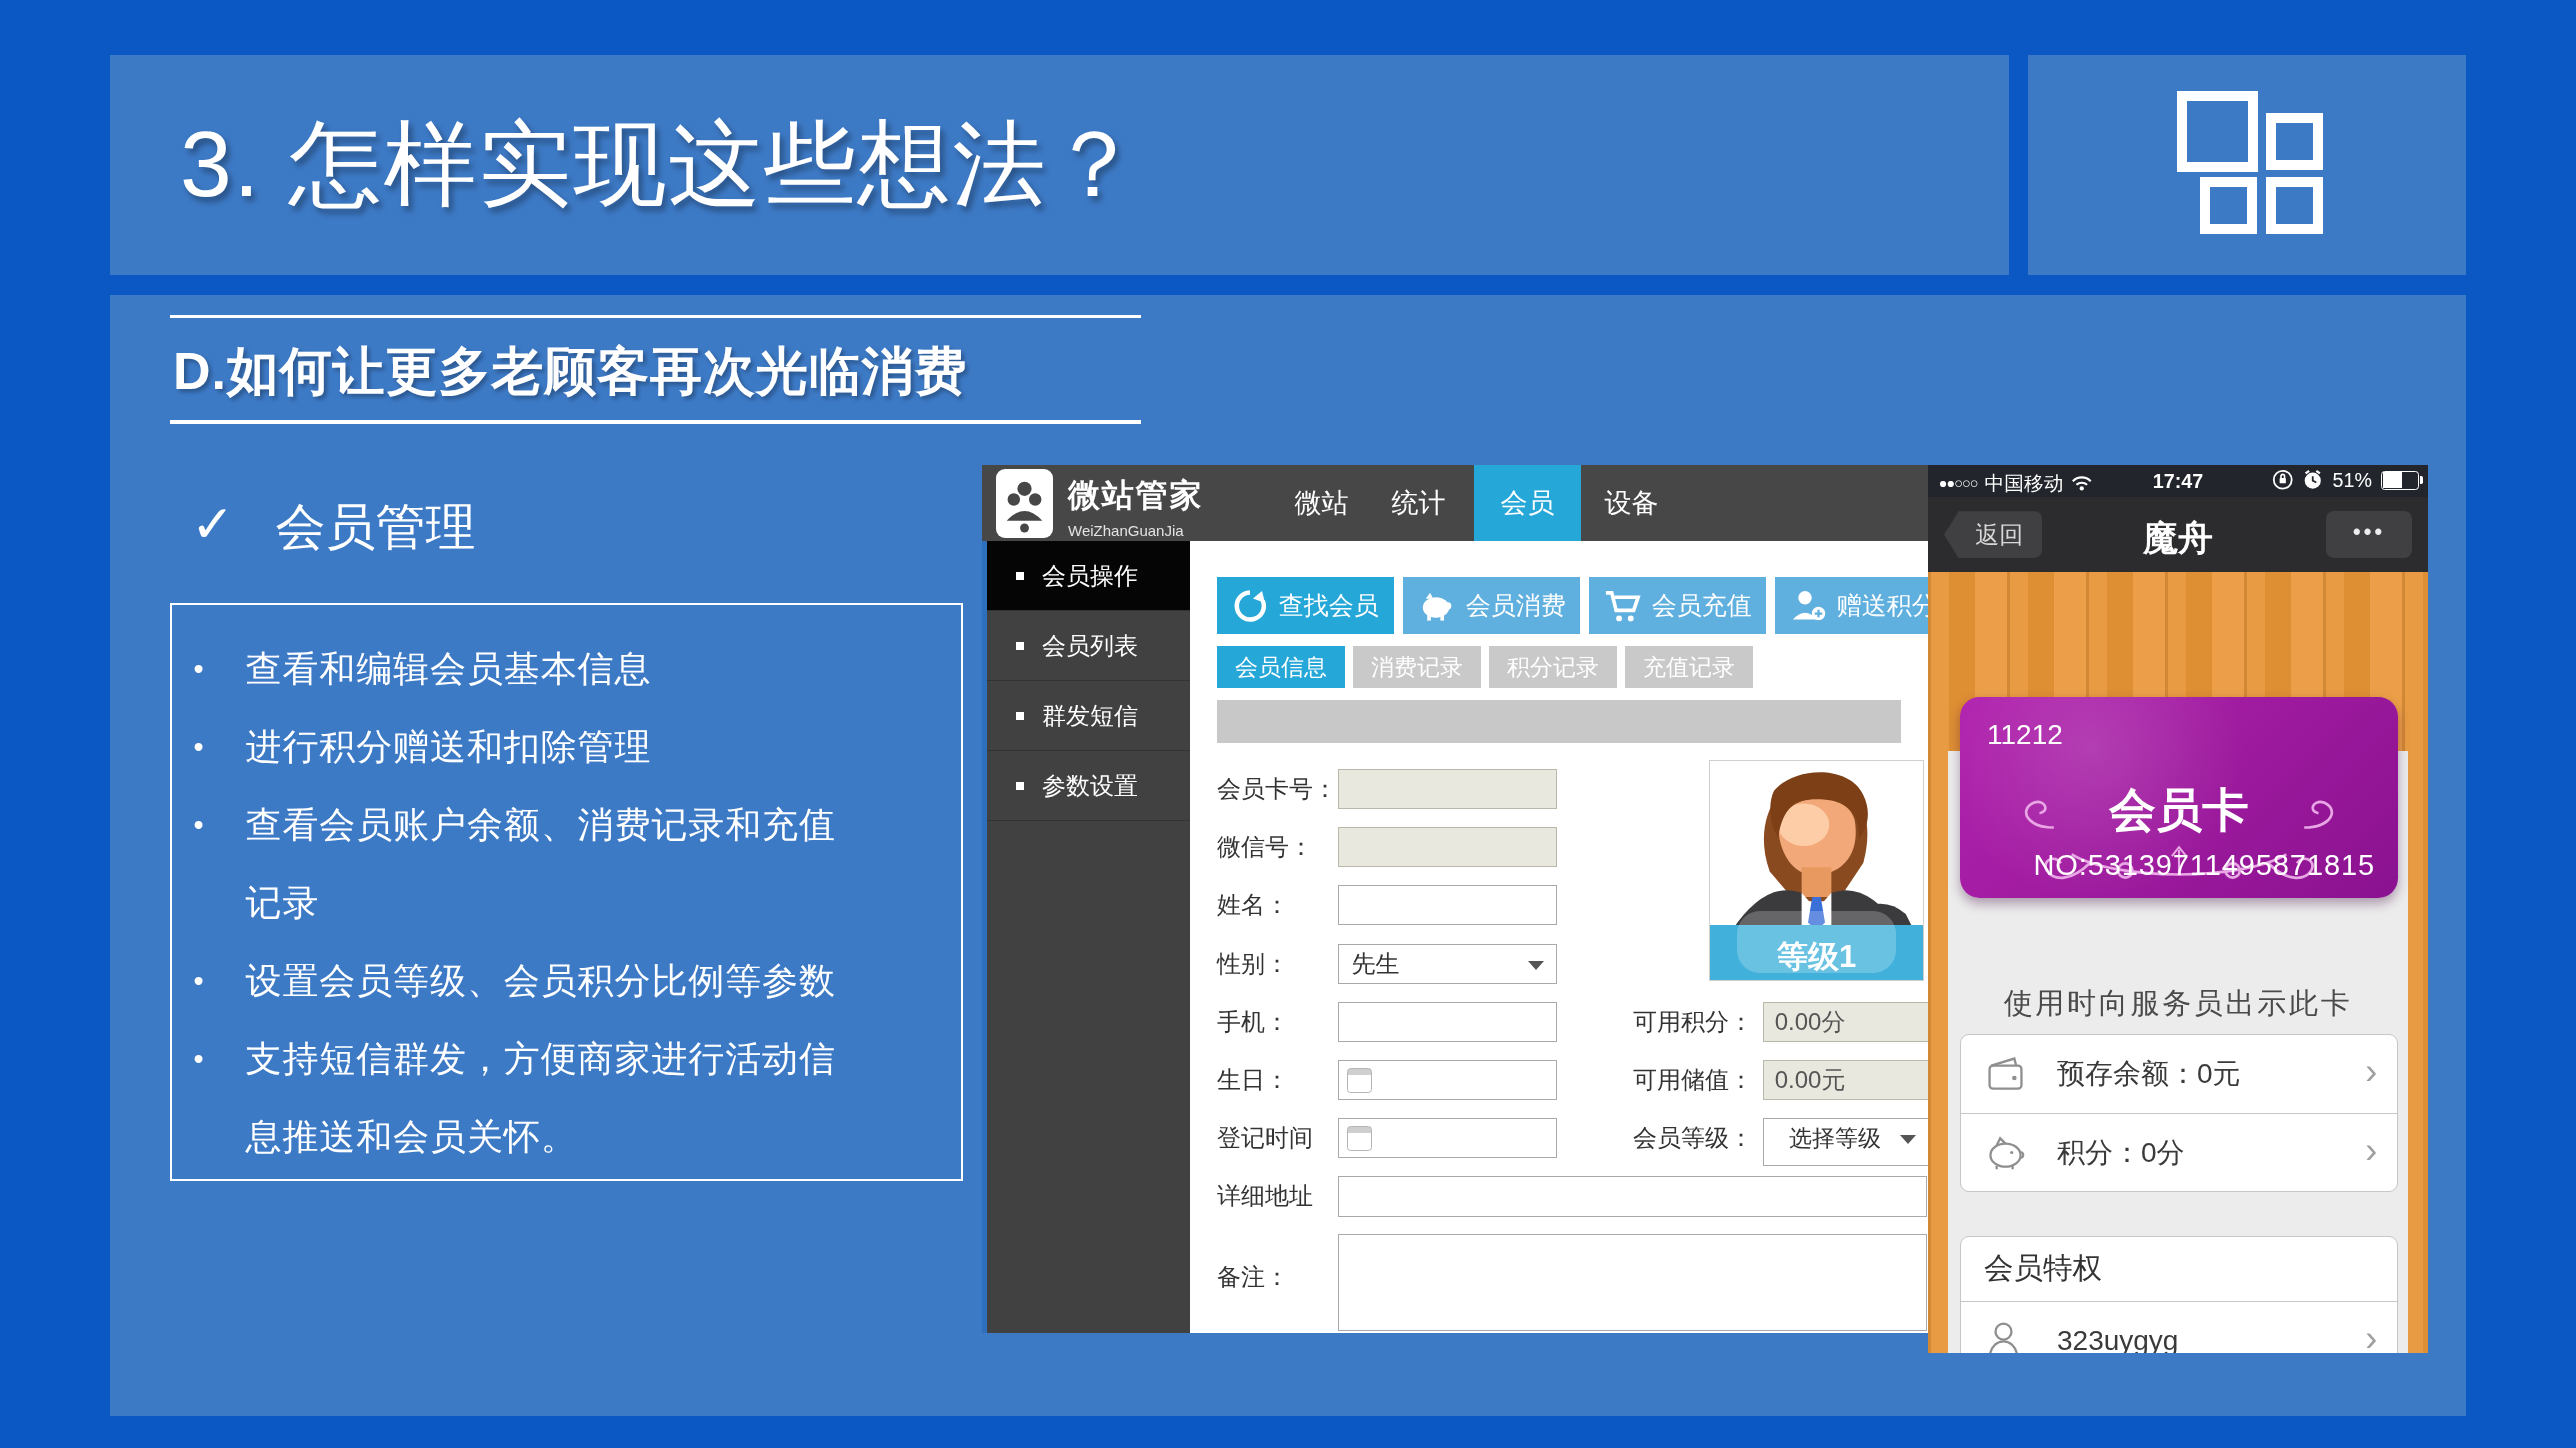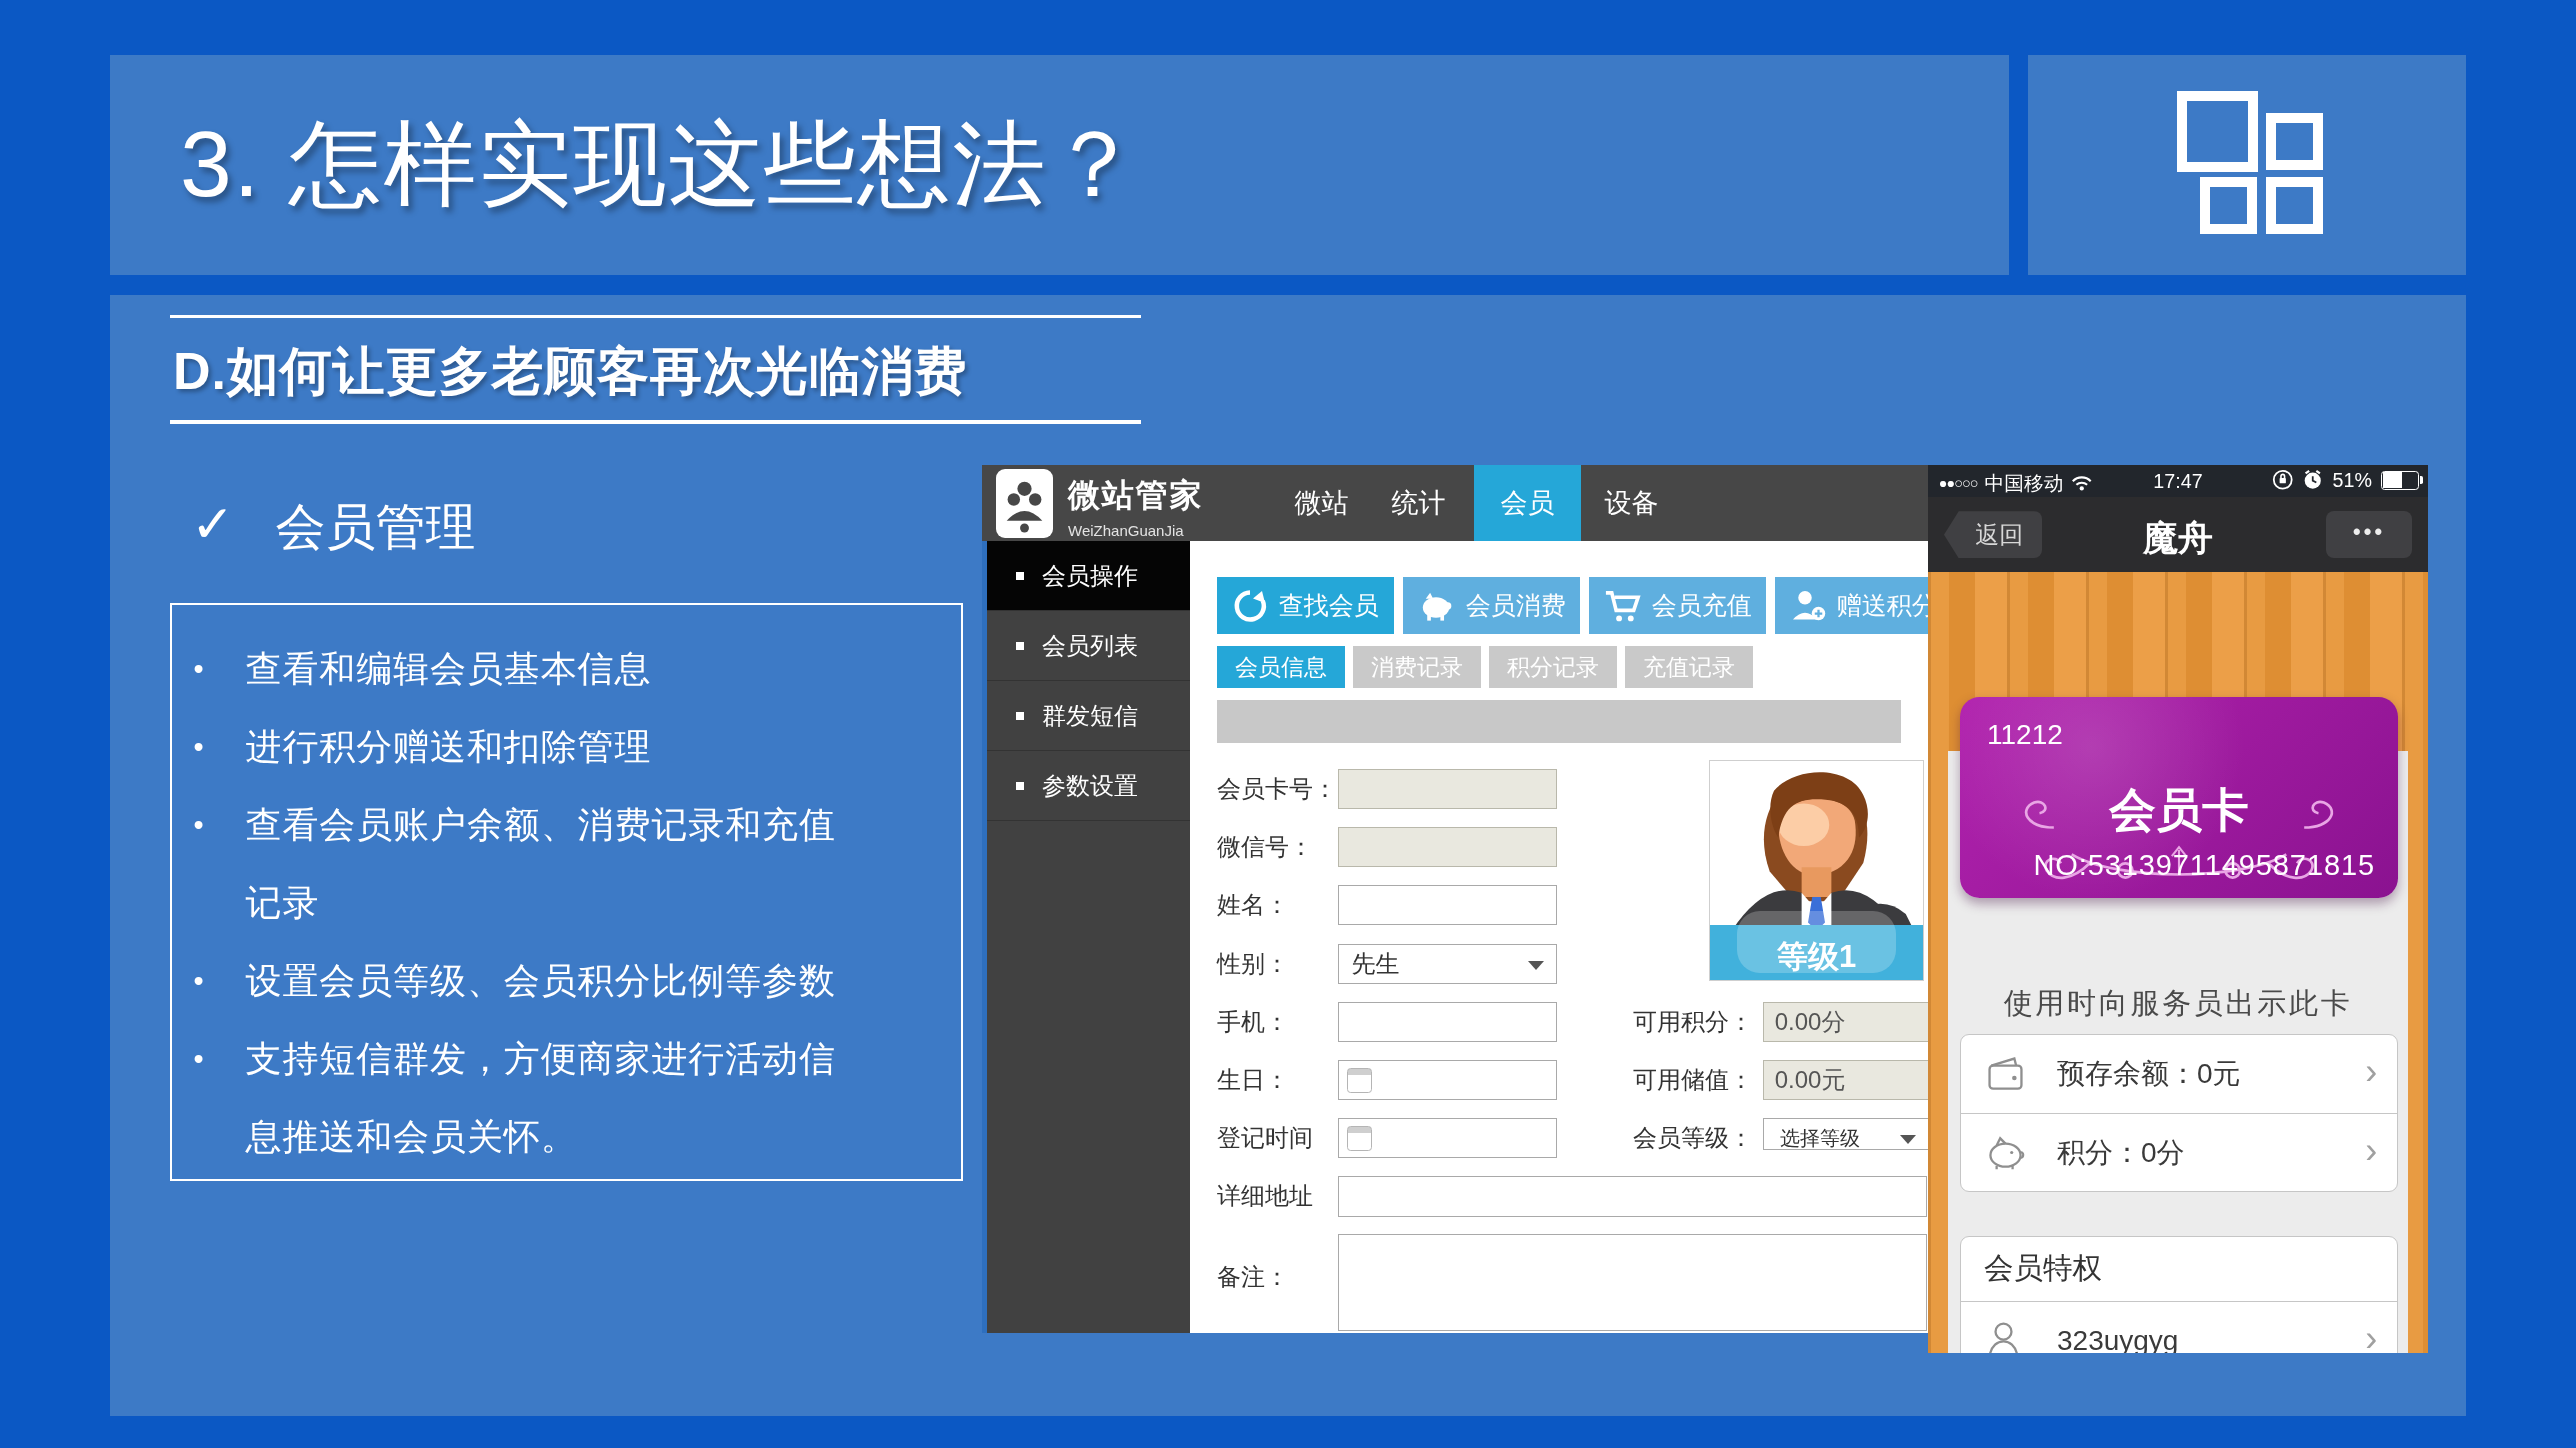--- a/index.html
+++ b/index.html
@@ -57,41 +57,41 @@
   .gray-bar { position:absolute; left:27px; top:159px; width:684px; height:43px; background:#c8c8c8; }
 
   .f-label { position:absolute; left:27px; width:118px; font-size:24px; color:#333; line-height:40px; white-space:nowrap; }
   .f-label-r { position:absolute; left:443px; width:125px; font-size:24px; color:#333; line-height:40px; text-align:left; white-space:nowrap; }
   .f-input { position:absolute; left:148px; width:219px; height:40px; border:0.9px solid #a9a9a9; background:#fff; }
   .f-input.dis { background:#e9e8df; border-color:#b9b8ab; }
   .f-input-r { position:absolute; left:573px; width:166px; height:40px; border:0.9px solid #b9b8ab; background:#e9e8df;
                font-size:24px; color:#555; line-height:38px; padding-left:10.7px; }
   .f-select { position:absolute; left:148px; width:219px; height:40px; border:0.9px solid #a9a9a9; background:#fff;
               font-size:24px; color:#333; line-height:38px; padding-left:12.5px; cursor:pointer; }
-  .f-select-r { position:absolute; left:573px; width:166px; height:32px; border:0.9px solid #a9a9a9; background:#fff;
-              font-size:20px; color:#333; line-height:38px; padding-left:16px; cursor:pointer; }
+  .f-select-r { position:absolute; left:573px; width:166px; height:48px; border:0.9px solid #a9a9a9; background:#fff;
+              font-size:23px; color:#333; line-height:38px; padding-left:25px; cursor:pointer; }
   .chev-down { position:absolute; right:12.5px; top:16px; width:0; height:0; border-left:8px solid transparent;
                border-right:8px solid transparent; border-top:9.8px solid #555; }
   .cal-icon { position:absolute; left:8px; top:7.2px; width:25px; height:25px; border:1.8px solid #b5b5b5; border-radius:3.6px;
               background:linear-gradient(#cfcfcf 0 6.3px, #fff 6.3px); }
   .wide-input { position:absolute; left:148px; width:589px; height:41px; border:0.9px solid #a9a9a9; background:#fff; }
   .notes-area { position:absolute; left:148px; top:693px; width:589px; height:97px; border:0.9px solid #a9a9a9; background:#fff; }
 
   .avatar-box { position:absolute; left:519px; top:219px; width:215px; height:221px; background:#fff; border:0.9px solid #cfcfcf; }
   .avatar-box svg { position:absolute; left:0; top:0; }
   .level-badge { position:absolute; left:0; bottom:0; width:100%; height:55px; background:#41b1dc; }
   .level-badge .pill { position:absolute; left:27px; right:27px; top:-14.3px; bottom:7.2px; background:rgba(255,255,255,.22); border-radius:23px; }
   .level-badge span { position:absolute; width:100%; text-align:center; top:10.7px; font-size:31px; font-weight:bold; color:#fff; }
 
   
   .phone { position:absolute; left:1818px; top:170px; width:500px; height:888px; overflow:hidden; background:#ececec; }
   .ph-status { position:absolute; left:0; top:0; width:100%; height:32px; background:#22262c; color:#fff; font-size:19.7px; }
   .ph-status .lft { position:absolute; left:10.7px; top:4.5px; display:flex; gap:7.2px; align-items:center; }
   .ph-status .dots { letter-spacing:-0.9px; font-size:14.3px; line-height:23px; }
-  .ph-status .time { position:absolute; left:0; width:100%; text-align:center; top:4.5px; font-weight:normal; }
+  .ph-status .time { position:absolute; left:0; width:100%; text-align:center; top:4.5px; font-weight:bold; }
   .ph-status .rgt { position:absolute; right:9px; top:3.6px; display:flex; gap:9px; align-items:center; }
   .battery { position:relative; width:38px; height:19px; border:1.8px solid #fff; border-radius:3.6px; }
   .battery::after { content:""; position:absolute; right:-5.4px; top:4.5px; width:3.6px; height:8px; background:#fff; border-radius:0 1.8px 1.8px 0; }
   .battery .fill { position:absolute; left:0.9px; top:0.9px; bottom:0.9px; width:52%; background:#fff; }
   .ph-nav { position:absolute; left:0; top:32px; width:100%; height:75px; background:#2c2c2e; }
   .back-btn { position:absolute; left:16px; top:14.3px; width:98px; height:47px; background:#404043; border-radius:8px;
               clip-path:polygon(15% 0,100% 0,100% 100%,15% 100%,0 50%); color:#d8d8d8; font-size:24px; line-height:47px;
               text-align:center; padding-left:12.5px; cursor:pointer; }
   .ph-title { position:absolute; left:0; width:100%; text-align:center; top:18px; color:#fff; font-size:35px; font-weight:bold; }
   .more-btn { position:absolute; right:16px; top:14.3px; width:86px; height:47px; background:#404043; border-radius:8px;

